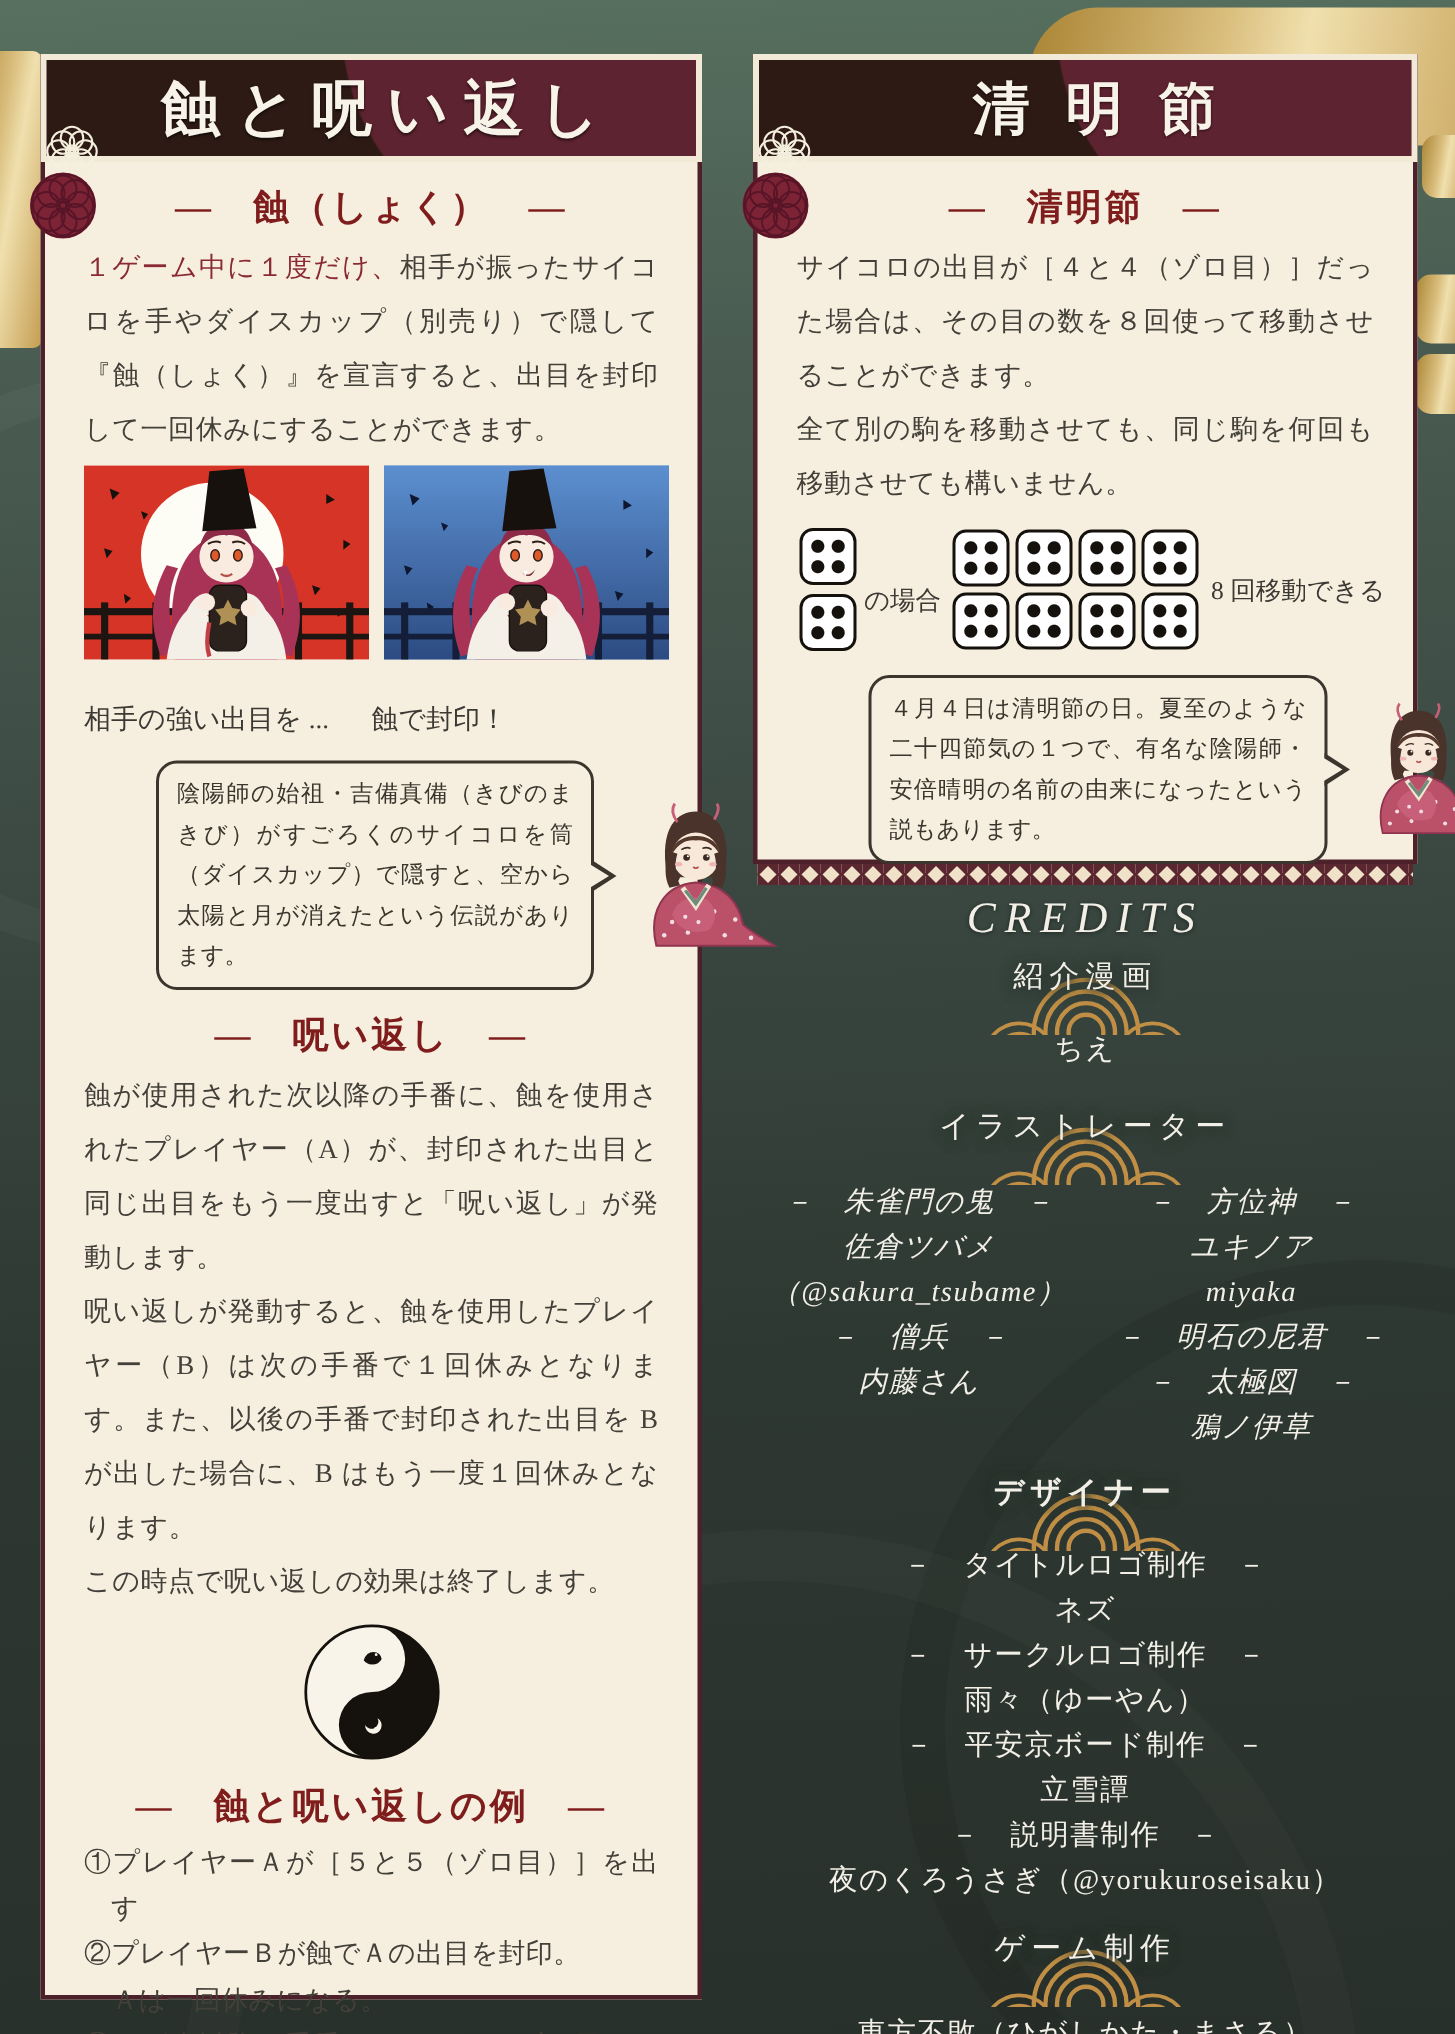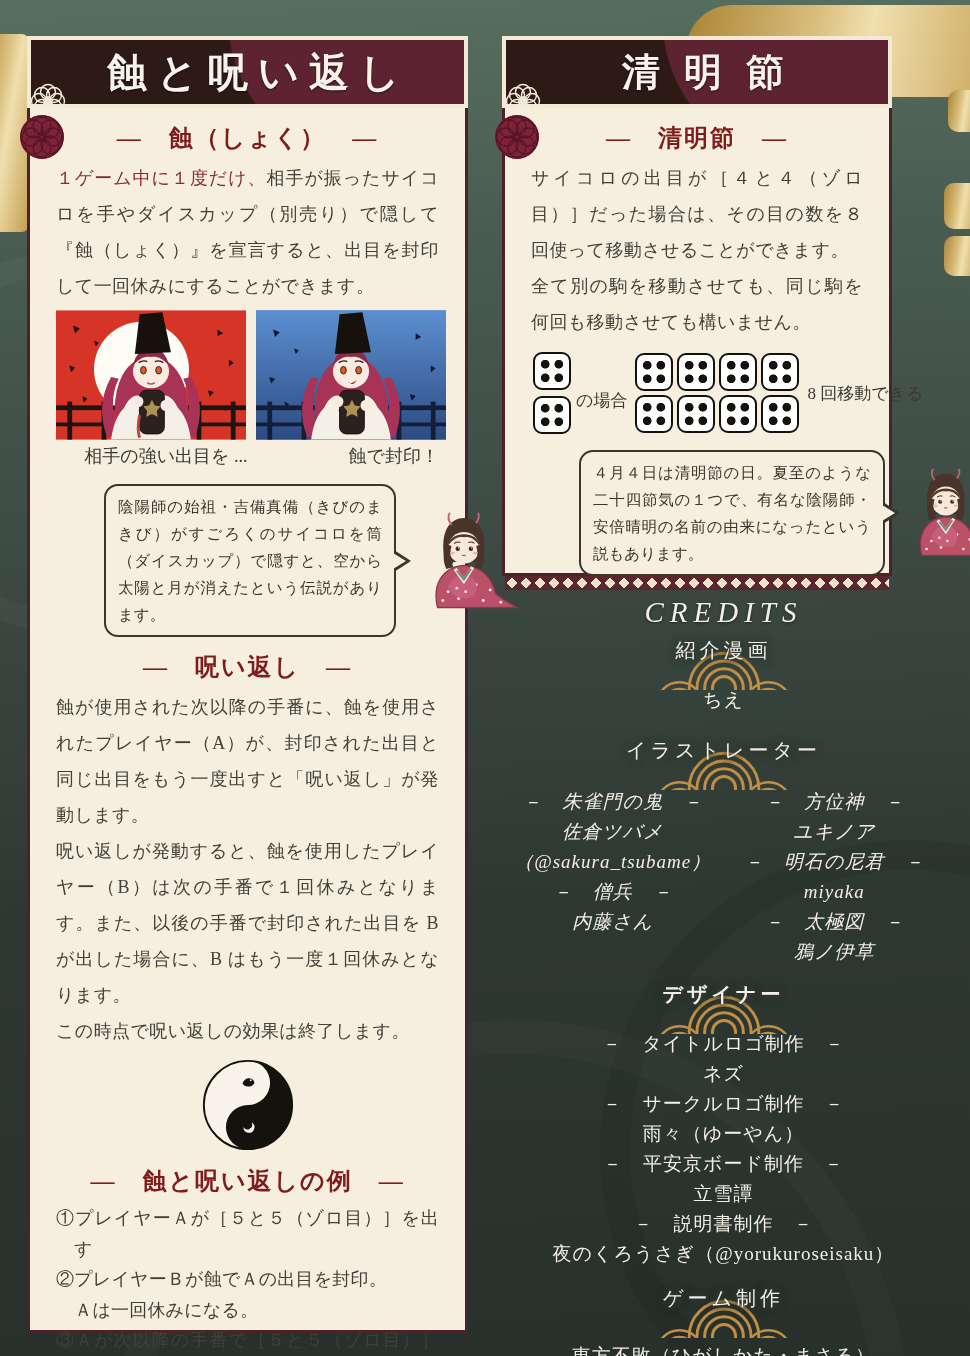--- a/index.html
+++ b/index.html
@@ -19,21 +19,21 @@
   .gold-sq{left:-22px;top:34px;width:50px;height:198px;border-radius:6px;}
   .gold-bar1{left:944px;top:183px;width:34px;height:46px;border-radius:10px 0 0 10px;}
   .gold-bar2{left:944px;top:236px;width:34px;height:40px;border-radius:10px 0 0 10px;}
   
   .panel{
     position:absolute;background:#f6efdf;border:3px solid #4c2129;box-sizing:border-box;
     display:flex;flex-direction:column;z-index:2;
   }
   .left-panel{left:27px;top:36px;width:441px;height:1297px;}
   .right-col{position:absolute;left:502px;top:36px;width:443px;z-index:2;}
-  .right-panel{position:relative;width:390px;height:540px;left:0;top:0;}
+  .right-panel{position:relative;width:443px;height:540px;left:0;top:0;}
   .banner{
     margin:-3px -3px 0;border:4px solid #f2e9d7;height:64px;flex:0 0 auto;
     display:flex;align-items:center;justify-content:center;position:relative;z-index:2;
     background-color:#2e1a15;
     background-image:radial-gradient(circle 150px at 80% -35%,#5e2330 99%,rgba(94,35,48,0) 100%);
     padding-left:12px;
   }
   .banner-title{color:#f7f3e8;font-size:40px;font-weight:bold;letter-spacing:10px;padding-left:10px;
     text-shadow:0 1px 2px rgba(0,0,0,0.6);}
   .right-panel .banner-title{font-size:38px;letter-spacing:24px;padding-left:24px;}
@@ -49,21 +49,21 @@
   }
   
   .sec{margin:14px 0 6px;text-align:center;color:#7f1d1d;font-size:24px;font-weight:bold;letter-spacing:2px;}
   .body-p{margin:0;font-size:18px;line-height:36px;color:#433f39;text-align:justify;letter-spacing:0.4px;}
   .lead{color:#8a2a33;}
   
   .photo-row{display:flex;gap:10px;margin-top:6px;}
   .photo{width:190px;height:130px;flex:0 0 auto;}
   .photo svg{display:block;width:100%;height:100%;}
   .caption-row{display:flex;margin-top:4px;}
-  .caption{width:50%;text-align:right;font-size:18px;color:#3c3833;}
+  .caption{width:50%;text-align:left;font-size:18px;color:#3c3833;margin-top:23px;}
   
   .bubble-row{display:flex;align-items:center;margin-top:16px;margin-left:48px;}
   .bubble{
     position:relative;border:2px solid #3b352d;border-radius:14px;padding:7px 12px;
     width:292px;box-sizing:border-box;font-size:15.5px;line-height:27px;color:#3b352d;text-align:justify;
     background:#f6efdf;flex:0 0 auto;
   }
   .bubble::after{content:"";position:absolute;right:-17px;top:50%;margin-top:-11px;width:0;height:0;
     border-top:11px solid transparent;border-bottom:11px solid transparent;border-left:17px solid #3b352d;}
   .bubble::before{content:"";position:absolute;right:-12px;top:50%;margin-top:-8px;width:0;height:0;z-index:1;
@@ -462,22 +462,22 @@
       <div class="credit-col">
         <div class="credit-line">－　朱雀門の鬼　－</div>
         <div class="credit-line">佐倉ツバメ</div>
         <div class="credit-line">（@sakura_tsubame）</div>
         <div class="credit-line">－　僧兵　－</div>
         <div class="credit-line">内藤さん</div>
       </div>
       <div class="credit-col">
         <div class="credit-line">－　方位神　－</div>
         <div class="credit-line">ユキノア</div>
+        <div class="credit-line">miyaka</div>
         <div class="credit-line">－　明石の尼君　－</div>
-        <div class="credit-line">miyaka</div>
         <div class="credit-line">－　太極図　－</div>
         <div class="credit-line">鴉ノ伊草</div>
       </div>
     </div>
 
     <div class="credit-heading" style="margin-top:14px;font-weight:bold;">
       <svg class="ornament" viewBox="0 0 160 60">
         <g fill="none" stroke="#c08f45" stroke-width="3">
           <circle cx="80" cy="58" r="12"></circle>
             <circle cx="80" cy="58" r="20"></circle>

